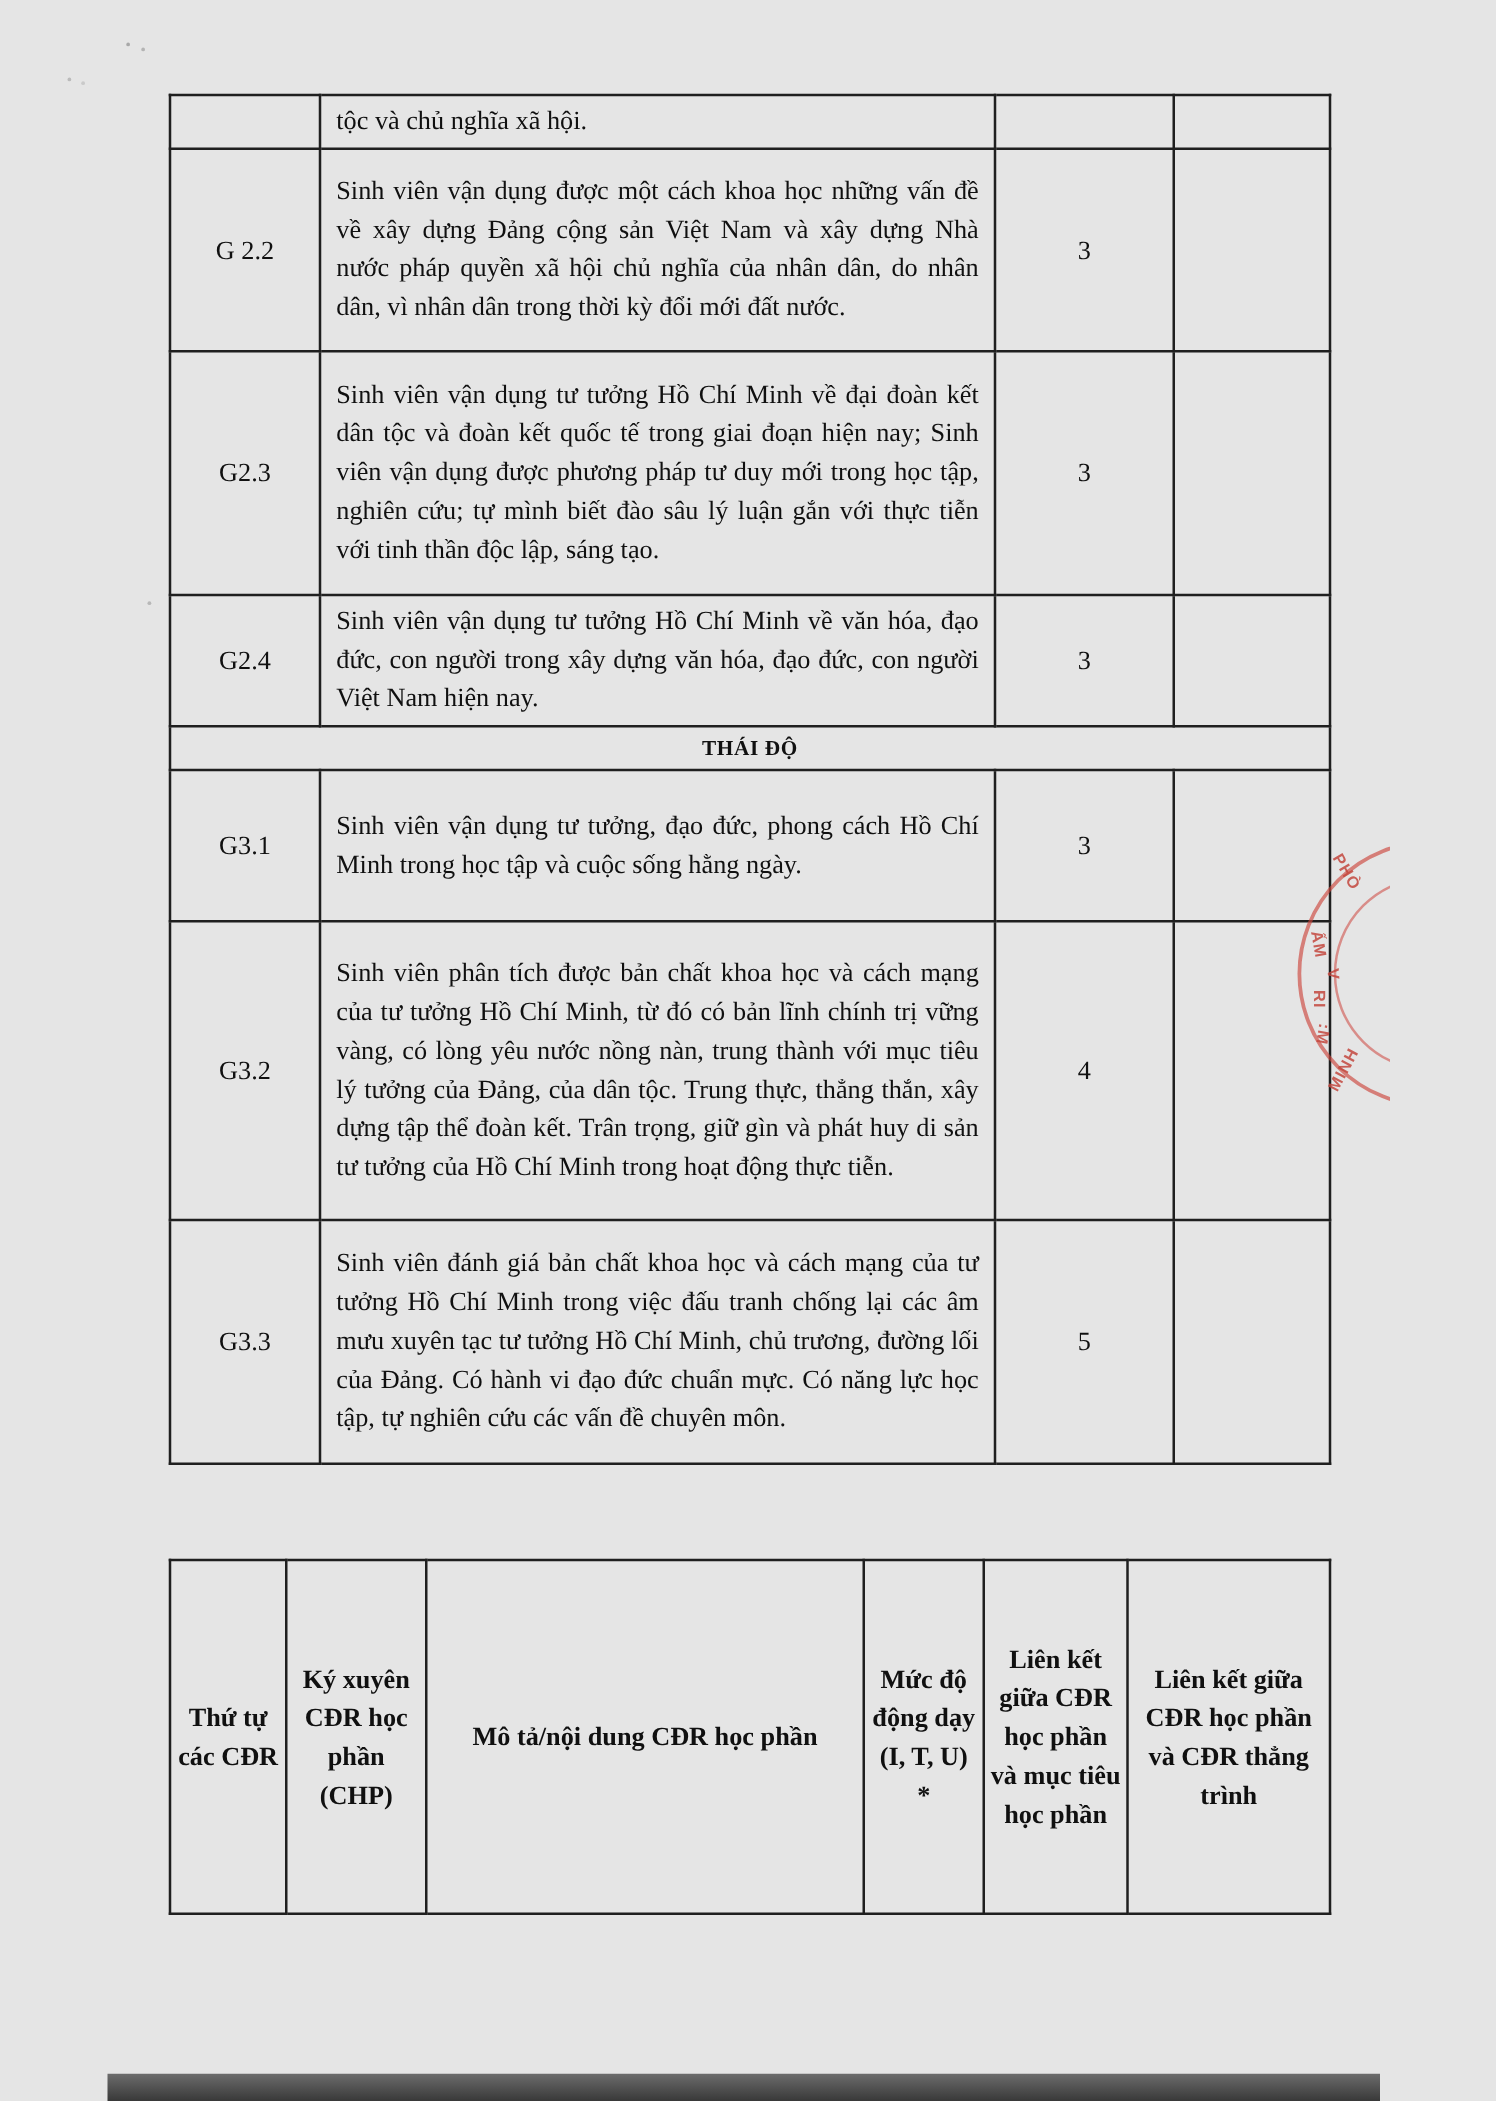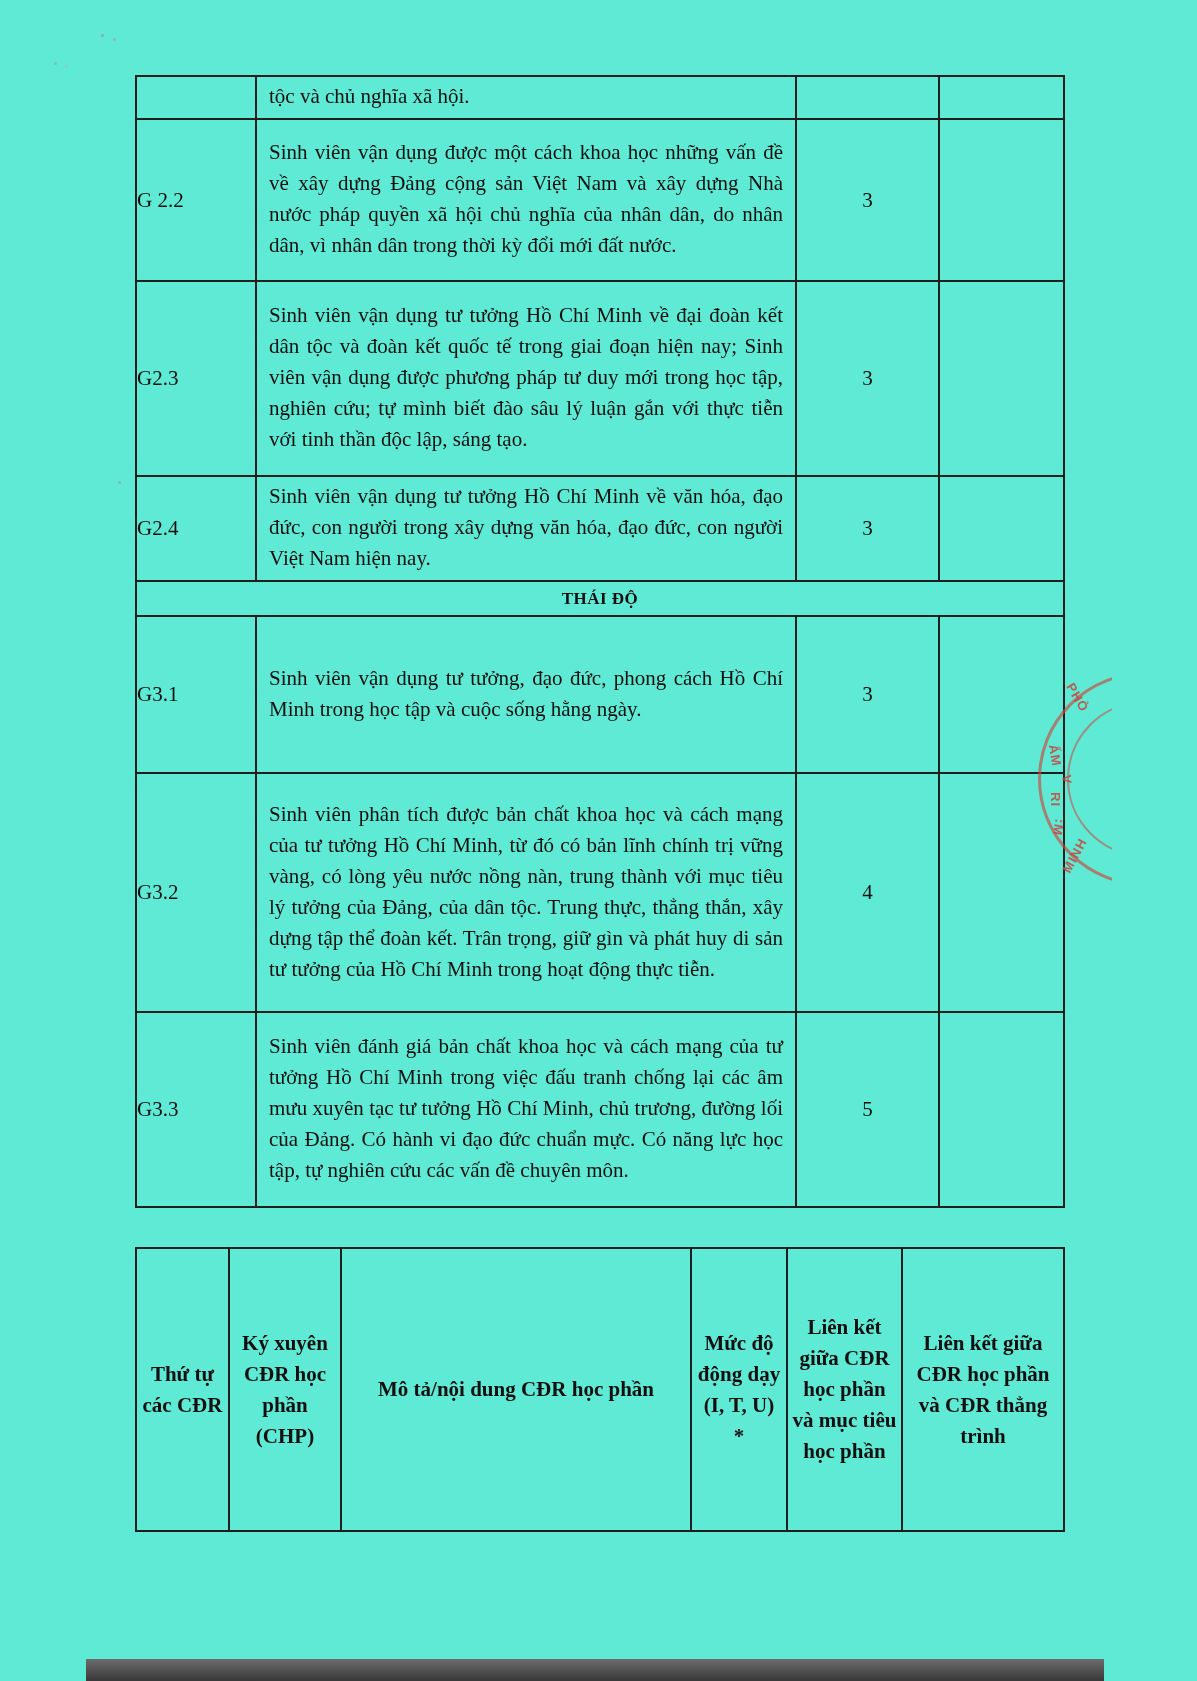--- a/index.html
+++ b/index.html
@@ -1,39 +1,39 @@
 <!DOCTYPE html>
 <html><head>
 <meta charset="utf-8">
 <style>
   * { margin:0; padding:0; box-sizing:border-box; }
   html,body { background:#ffffff; }
   body { font-family:"Liberation Serif","DejaVu Serif",serif; color:#101010; }
   .page {
     position:relative; width:1197px; height:1681px;
-    background:#5eead4; overflow:hidden; margin:0 auto;padding-left:24px;
+    background:#e5e5e5; overflow:hidden; margin:0 auto;padding-left:24px;
   }
 
   
   .speck { position:absolute; width:3px; height:3px; border-radius:50%; background:#9a9a9a; opacity:.8; }
   .speck.s1 { left:101px; top:34px; box-shadow:12px 4px 0 0 #a8a8a8; }
   .speck.s2 { left:54px; top:62px; box-shadow:11px 3px 0 0 #b5b5b5; opacity:.55; }
   .speck.s3 { left:118px; top:481px; opacity:.6; }
 
   
   table.t1 {
     position:absolute; left:135px; top:75px; width:928px;
     border-collapse:collapse; table-layout:fixed;
   }
   table.t1 col.c1 { width:120px; }
   table.t1 col.c2 { width:540px; }
   table.t1 col.c3 { width:143px; }
   table.t1 col.c4 { width:125px; }
   table.t1 td { border:2px solid #1f1f1f; }
-  .id-cell { vertical-align:middle; font-size:21px; }
+  .id-cell { text-align:center; vertical-align:middle; font-size:21px; }
   .desc-cell { font-size:21px; line-height:31px; text-align:justify; padding:4px 12px 6px 12px; vertical-align:middle; }
   .desc-cell .b { font-weight:normal; }
   .level-cell { text-align:center; vertical-align:middle; font-size:21px; }
   .empty-cell { }
   .section-cell { text-align:center; vertical-align:middle; font-weight:bold; font-size:17px; letter-spacing:.5px; }
 
   
   .stamp-clip { position:absolute; left:1036px; top:670px; width:76px; height:222px; overflow:hidden; }
   .stamp-clip .ring { position:absolute; border-radius:50%; }
   .stamp-clip .ring.outer { left:2px; top:2px; width:214px; height:214px; border:3px solid rgba(205,70,62,.65); }
@@ -115,21 +115,21 @@
         </tr>
         <tr style="height: 95px;">
           <td class="id-cell">G2.4</td>
           <td class="desc-cell"><span>Sinh viên </span><span class="b">vận dụng</span><span> tư tưởng Hồ Chí Minh về văn hóa, đạo đức, con người trong xây dựng văn hóa, đạo đức, con người Việt Nam hiện nay.</span></td>
           <td class="level-cell">3</td>
           <td class="empty-cell"></td>
         </tr>
         <tr style="height: 35px;">
           <td colspan="4" class="section-cell">THÁI ĐỘ</td>
         </tr>
-        <tr style="height: 157px;">
+        <tr style="height: 121px;">
           <td class="id-cell">G3.1</td>
           <td class="desc-cell"><span>Sinh viên </span><span class="b">vận dụng</span><span> tư tưởng, đạo đức, phong cách Hồ Chí Minh trong  học tập và cuộc sống hằng ngày.</span></td>
           <td class="level-cell">3</td>
           <td class="empty-cell"></td>
         </tr>
         <tr style="height: 239px;">
           <td class="id-cell">G3.2</td>
           <td class="desc-cell"><span>Sinh viên </span><span class="b">phân tích</span><span> được bản chất khoa học và cách mạng của tư tưởng Hồ Chí Minh, từ đó có bản lĩnh chính trị vững vàng, có lòng yêu nước nồng nàn, trung thành với mục tiêu lý tưởng của Đảng, của dân tộc. Trung thực, thẳng thắn, xây dựng tập thể đoàn kết. Trân trọng, giữ gìn và phát huy di sản tư tưởng của Hồ Chí Minh trong hoạt động thực tiễn.</span></td>
           <td class="level-cell">4</td>
           <td class="empty-cell"></td>

